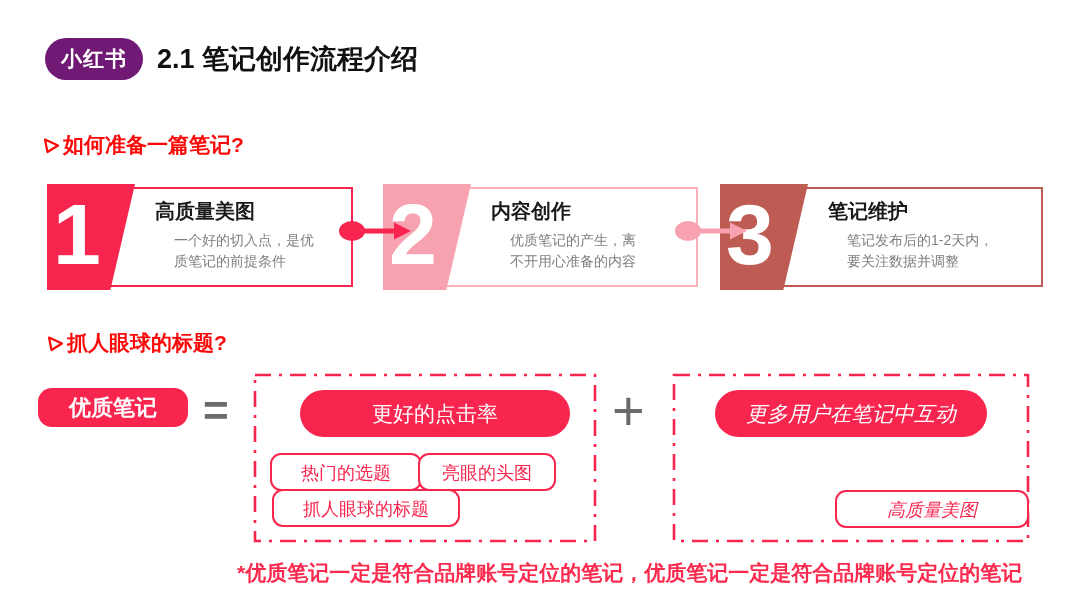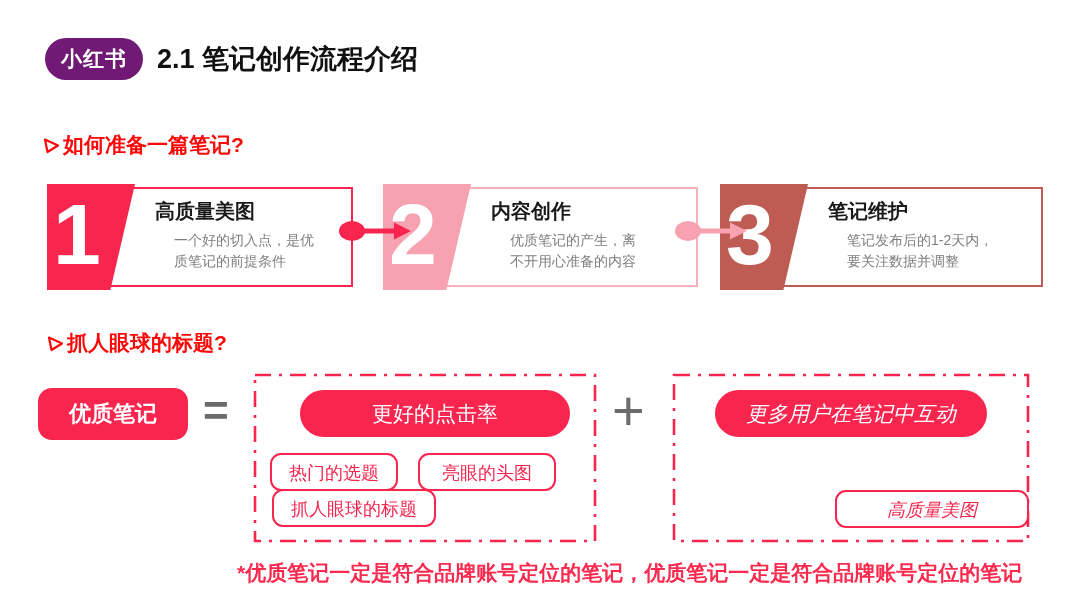--- a/index.html
+++ b/index.html
@@ -32,41 +32,41 @@
     text-align:left;padding-left:6px;box-sizing:border-box;
   }
   .nb1{background:#f8254e;}
   .nb2{background:#f7a2b0;}
   .nb3{background:#be5b53;}
   .step-text{position:absolute;left:106px;top:9px;right:6px;}
   .step-title{font-size:20px;font-weight:bold;color:#1a1a1a;margin-bottom:5px;}
   .step-desc{font-size:14px;line-height:21px;color:#7f7f7f;white-space:pre-line;margin-left:19px;}
   
   .result-pill{
-    position:absolute;left:38px;top:388px;width:150px;height:52px;
+    position:absolute;left:38px;top:388px;width:150px;height:39px;
     background:#f8254e;border-radius:14px;color:#ffffff;font-size:22px;
     font-weight:bold;display:flex;align-items:center;justify-content:center;
   }
   .op{position:absolute;color:#6b6b6b;}
   .op-equals{left:203px;top:386px;font-size:44px;font-weight:700;}
   .op-plus{left:612px;top:378px;font-size:56px;font-weight:300;}
   .dash-group{position:absolute;top:373px;height:170px;}
   .dg1{left:253px;width:344px;}
   .dg2{left:672px;width:358px;font-style:italic;}
   .dash-border{position:absolute;left:0;top:0;}
   .group-pill{
     position:absolute;height:47px;background:#f8254e;border-radius:24px;
     color:#ffffff;font-size:21px;display:flex;align-items:center;justify-content:center;
   }
   .gp1{left:47px;top:17px;width:270px;}
   .gp2{left:43px;top:17px;width:272px;}
   .tag{
     position:absolute;height:38px;line-height:36px;box-sizing:border-box;
     border:2px solid #f8254e;border-radius:11px;background:#ffffff;
-    color:#f8254e;font-size:18px;padding:0 17px;white-space:nowrap;
+    color:#f8254e;font-size:18px;padding:0 29px;white-space:nowrap;
   }
   .t11{left:17px;top:80px;}
   .t12{left:165px;top:80px;padding:0 22px;}
   .t13{left:19px;top:116px;}
   .t21{left:13px;top:80px;}
   .t22{left:163px;top:80px;padding:0 50px;margin-top:37px;}
   
   .footnote{
     position:absolute;left:237px;top:559px;color:#fb2a4e;
     font-size:21px;font-weight:bold;white-space:nowrap;

